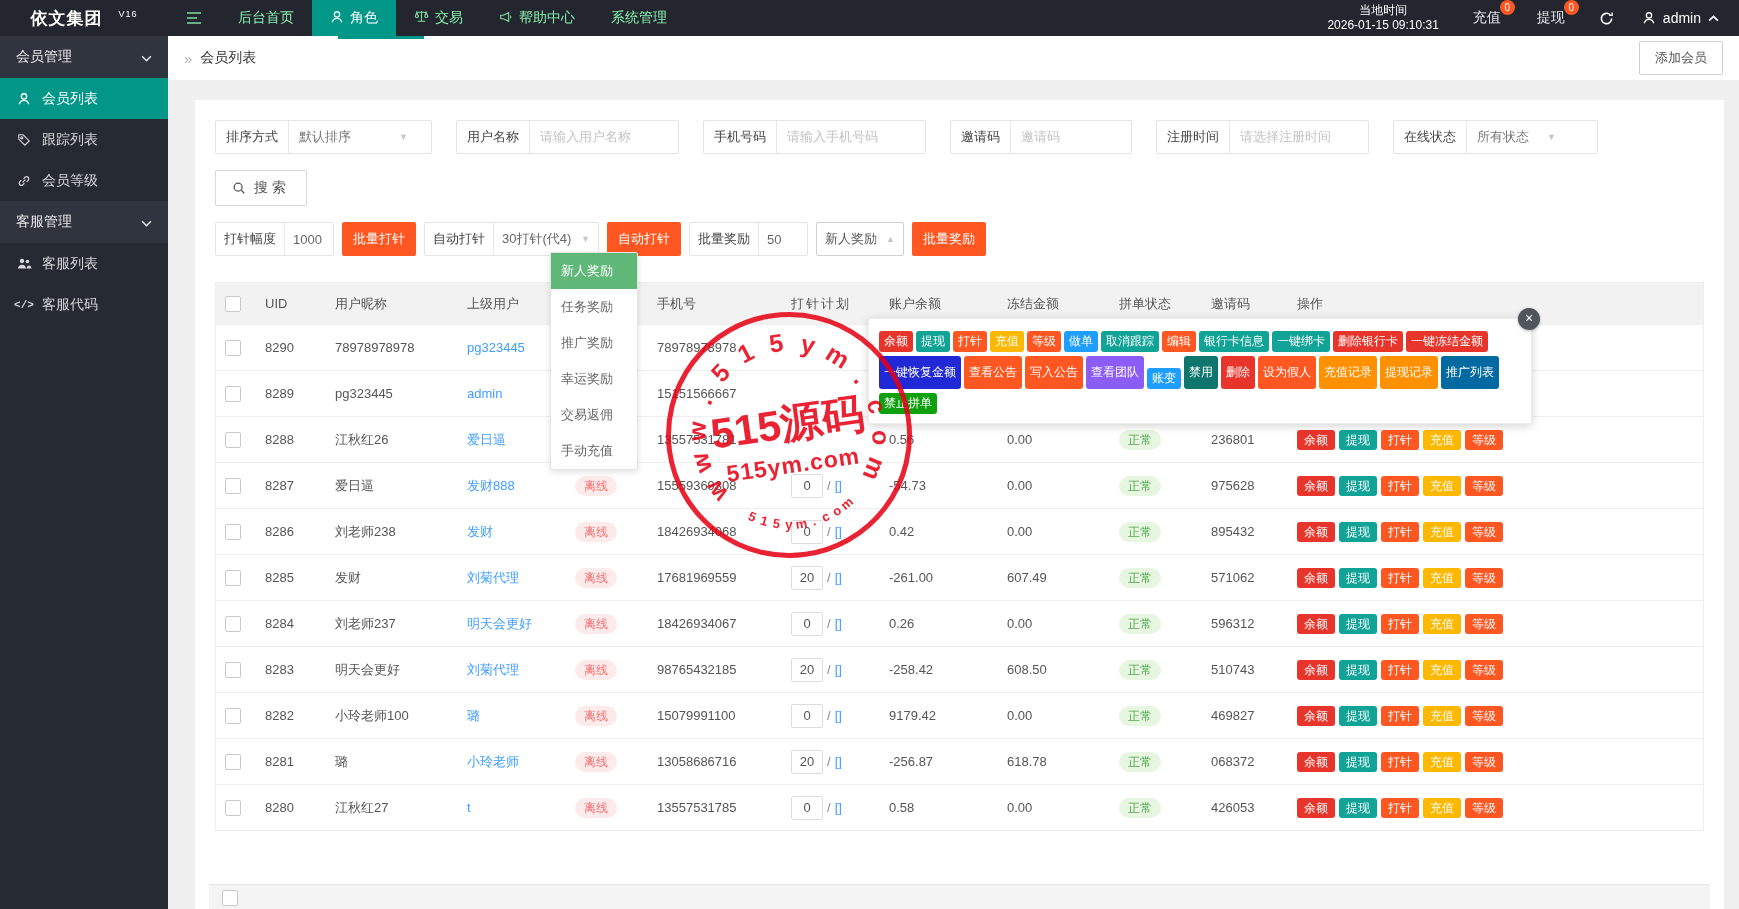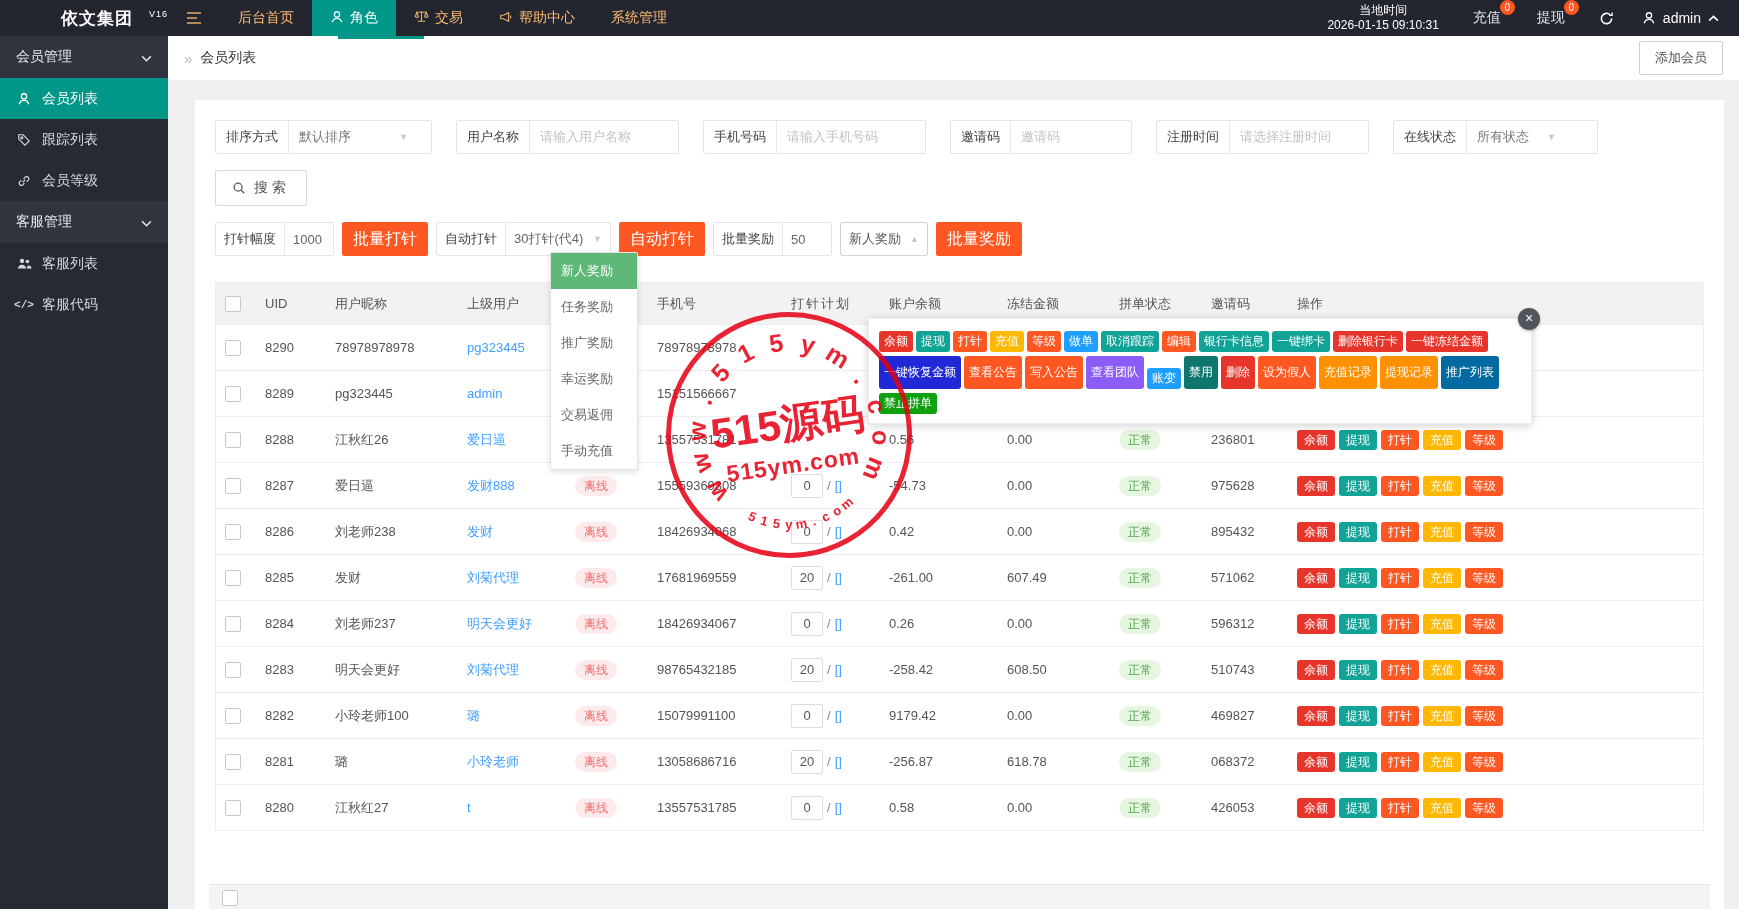--- a/index.html
+++ b/index.html
@@ -4,24 +4,24 @@
 <style>
   * { box-sizing: border-box; }
   html,body { margin:0; padding:0; }
   body {
     width:1739px; height:909px; position:relative; overflow:hidden;
     font-family:"Liberation Sans","DejaVu Sans",sans-serif;
     background:#f0f0f0; font-size:13px; color:#555;
   }
   
   .topbar { position:absolute; top:0; left:0; right:0; height:36px; background:#23262e; color:#eee; display:flex; align-items:stretch; z-index:50; }
-  .logo { width:168px; display:flex; align-items:center; justify-content:flex-end; font-size:17px; font-weight:bold; color:#fff; letter-spacing:1px; }
+  .logo { width:168px; display:flex; align-items:center; justify-content:center; font-size:17px; font-weight:bold; color:#fff; letter-spacing:1px; }
   .logo sup { font-size:9px; font-weight:normal; margin-left:16px; transform:translateY(-4px); }
   .nav { display:flex; align-items:stretch; }
-  .nav-item { display:flex; align-items:center; gap:6px; padding:0 18px; font-size:14px; color:#fdba74; cursor:pointer; }
+  .nav-item { display:flex; align-items:center; gap:6px; padding:0 18px; font-size:14px; color:#86efac; cursor:pointer; }
   .nav-item.active { background:#009688; color:#fff; }
   .nav-item svg { opacity:.9; }
   .tb-right { margin-left:auto; display:flex; align-items:center; }
   .time-block { text-align:center; font-size:12px; line-height:15px; padding:0 16px; color:#fff; }
   .quick-item { position:relative; padding:0 18px; font-size:14px; color:#e4e6ea; cursor:pointer; height:36px; display:flex; align-items:center; }
   .tb-badge { position:absolute; top:0px; right:4px; min-width:15px; height:15px; line-height:15px; text-align:center; font-size:10px; color:#fff; background:#ff5722; border-radius:8px; padding:0 3px; }
   .tb-icon { padding:0 16px; display:flex; align-items:center; cursor:pointer; color:#fff; }
   .admin-menu { display:flex; align-items:center; gap:7px; padding:0 20px 0 12px; font-size:14px; color:#fff; cursor:pointer; }
   
   .sidebar { position:absolute; top:36px; left:0; bottom:0; width:168px; background:#262a32; z-index:40; }
@@ -48,21 +48,21 @@
   .f-caret { color:#c6c6c6; font-size:9px; margin-left:18px; }
   .w-sort .f-value{width:142px;gap:30px;} .w-name .f-value{width:148px;} .w-phone .f-value{width:148px;} .w-invite .f-value{width:120px;} .w-time .f-value{width:138px;} .w-state .f-value{width:130px;}
   
   .search-btn { margin-top:16px; display:inline-flex; align-items:center; gap:8px; border:1px solid #d9d9d9; background:#fff; border-radius:2px; padding:0 16px; height:36px; font-size:14px; color:#555; letter-spacing:4px; cursor:pointer; }
   .toolbar { margin-top:16px; display:flex; align-items:center; gap:8px; }
   .t-group { display:flex; height:34px; border:1px solid #e4e4e4; border-radius:2px; align-items:stretch; }
   .t-label { display:flex; align-items:center; padding:0 8px; color:#444; border-right:1px solid #e8e8e8; white-space:nowrap; }
   .t-value { display:flex; align-items:center; padding:0 8px; color:#666; white-space:nowrap; }
   .t-value.narrow { width:48px; }
   .t-value.mid { width:104px; justify-content:space-between; }
-  .btn-orange { height:34px; border:none; border-radius:2px; background:#ff5722; color:#fff; font-size:16px; padding:0 11px; cursor:pointer; white-space:nowrap; }
+  .btn-orange { height:34px; border:none; border-radius:2px; background:#ff5722; color:#fff; font-size:13px; padding:0 11px; cursor:pointer; white-space:nowrap; }
   .reward-select { display:flex; height:34px; width:88px; border:1px solid #d2d2d2; border-radius:2px; align-items:center; justify-content:space-between; padding:0 8px; color:#555; cursor:pointer; background:#fff; }
   .caret-glyph { color:#c6c6c6; font-size:9px; }
   
   .table { margin-top:26px; border:1px solid #eee; border-bottom:none; }
   .tr { display:flex; align-items:center; border-bottom:1px solid #eee; background:#fff; height:46px; }
   .tr.head { background:#f2f2f2; height:42px; color:#555; }
   .td { padding-left:9px; font-size:13px; color:#555; white-space:nowrap; overflow:hidden; }
   .col-check{width:40px;} .col-uid{width:70px;} .col-nick{width:132px;} .col-parent{width:108px;}
   .col-status{width:82px;} .col-phone{width:134px;} .col-plan{width:98px; letter-spacing:2px;}
   .col-balance{width:118px;} .col-frozen{width:112px;} .col-pin{width:92px;} .col-invite{width:86px;} .col-action{flex:1; letter-spacing:0;}

